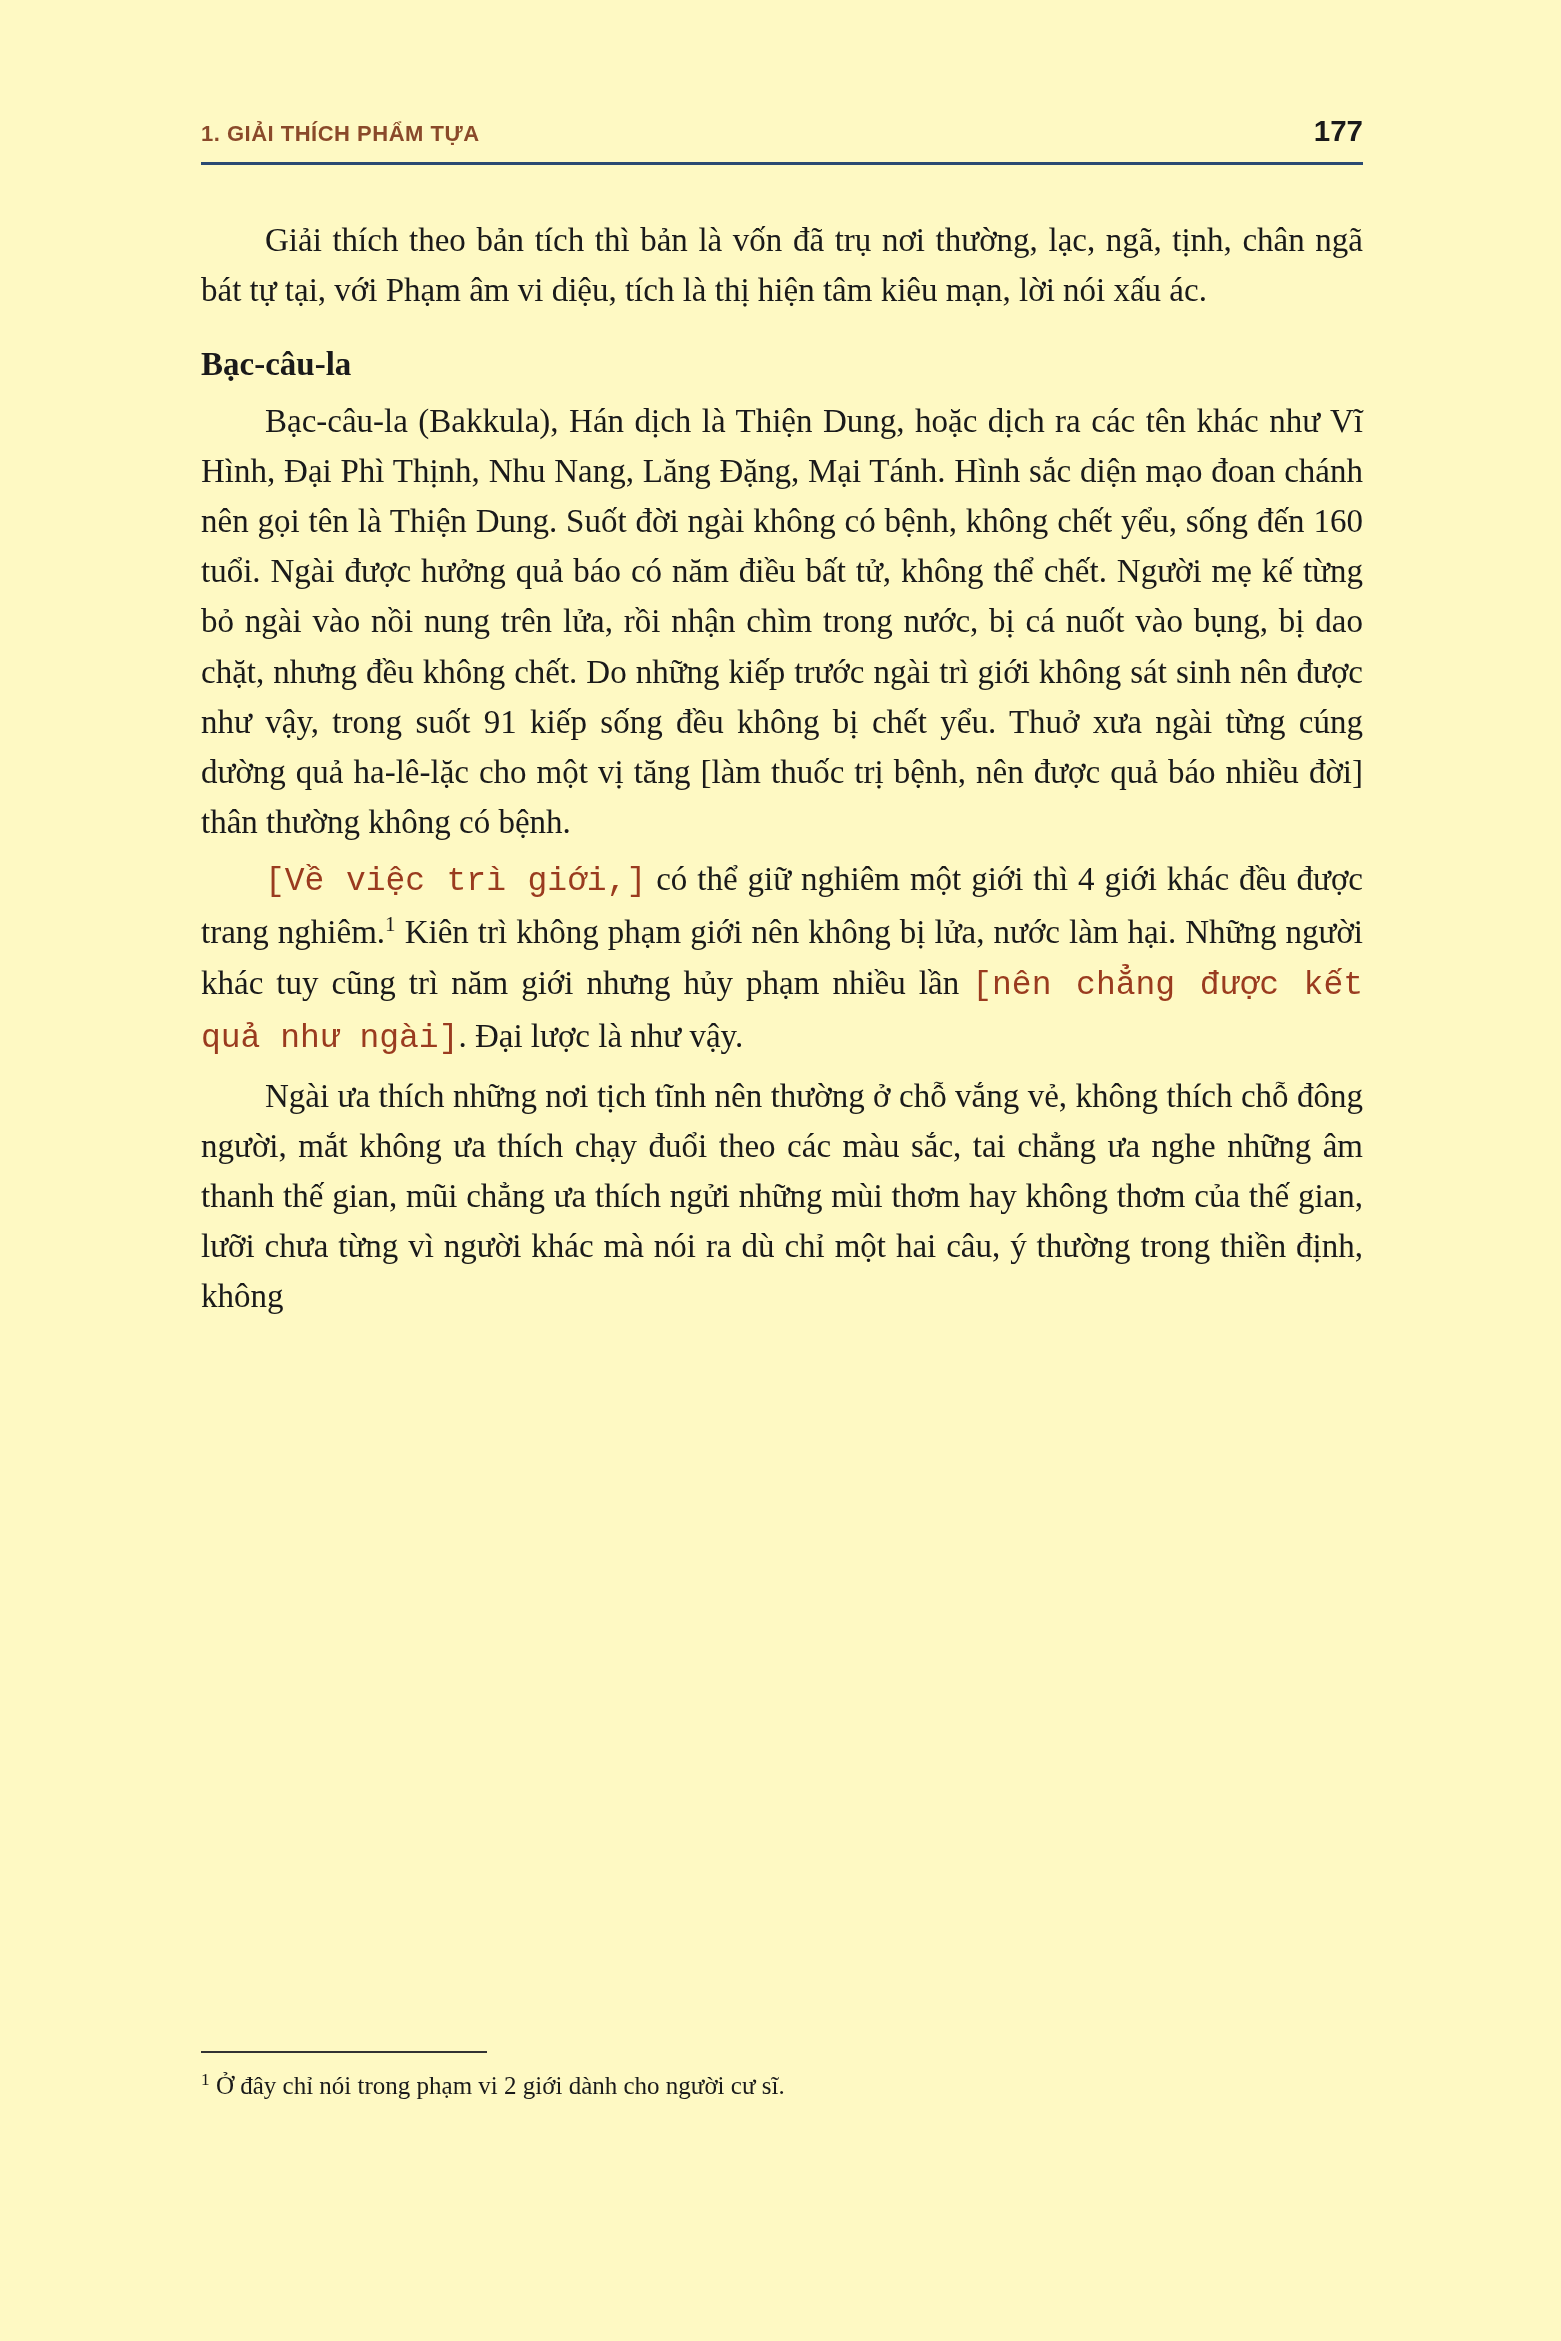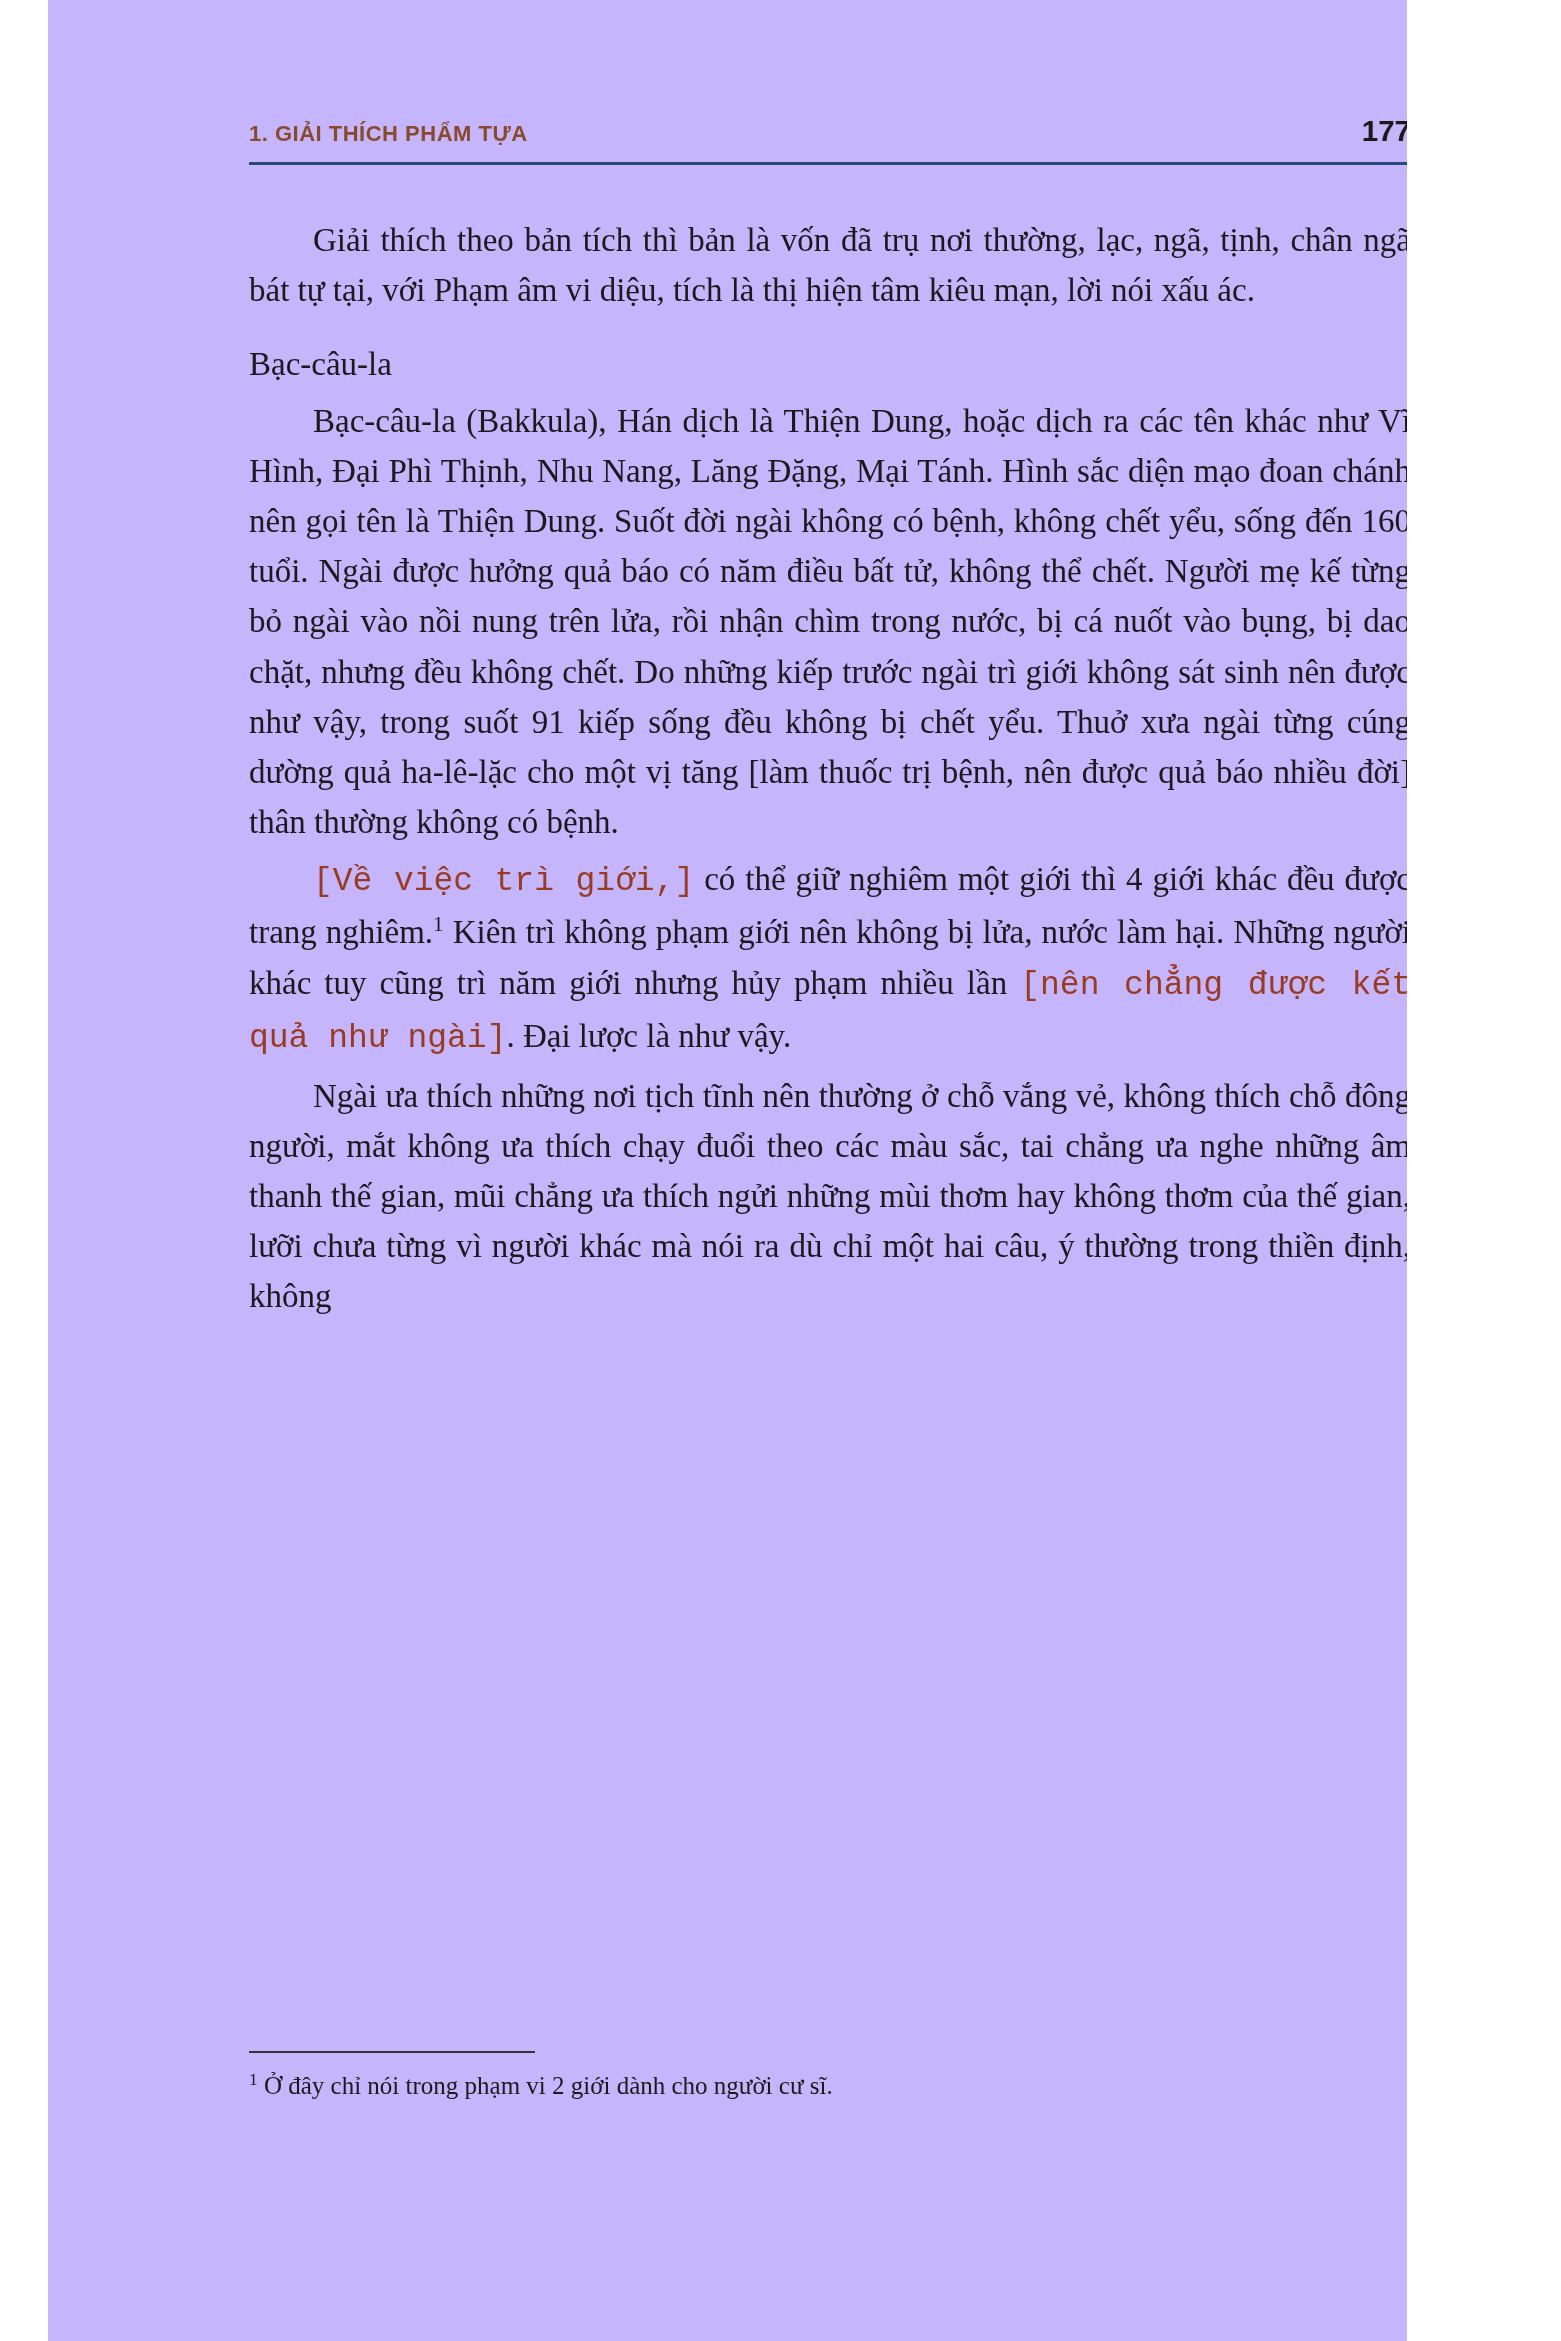--- a/index.html
+++ b/index.html
@@ -2,28 +2,27 @@
 <html style="font-size:14px"><head>
 <meta charset="utf-8">
 <style>
   html, body {
     margin: 0;
     padding: 0;
     background: #ffffff;
   }
   .page {
     position: relative;
-    width: 1359px;
+    width: 1561px;
     height: 2342px;
-    background: #c4b5fd;
+    background: #fef9c3;
     box-sizing: border-box;
     font-family: "Liberation Serif", serif;
     color: #1a1a1a;
     overflow: hidden;
-    margin-left: 48px;
   }
   .content {
     position: absolute;
     left: 201px;
     top: 114px;
     width: 1162px;
   }
   .header {
     display: flex;
     align-items: baseline;
@@ -57,21 +56,21 @@
     font-size: 33px;
     line-height: 1.52;
     text-align: justify;
     text-justify: inter-word;
     text-indent: 64px;
     hyphens: none;
   }
   h2.subhead {
     margin: 26px 0 8.7px 0;
     font-size: 33px;
-    font-weight: normal;
+    font-weight: bold;
     line-height: 1.4;
     text-indent: 0;
   }
   .bracket {
     color: #9a3b1f;
     font-family: Liberation Mono, monospace;
   }
   sup.fn {
     font-size: 21px;
     vertical-align: super;

